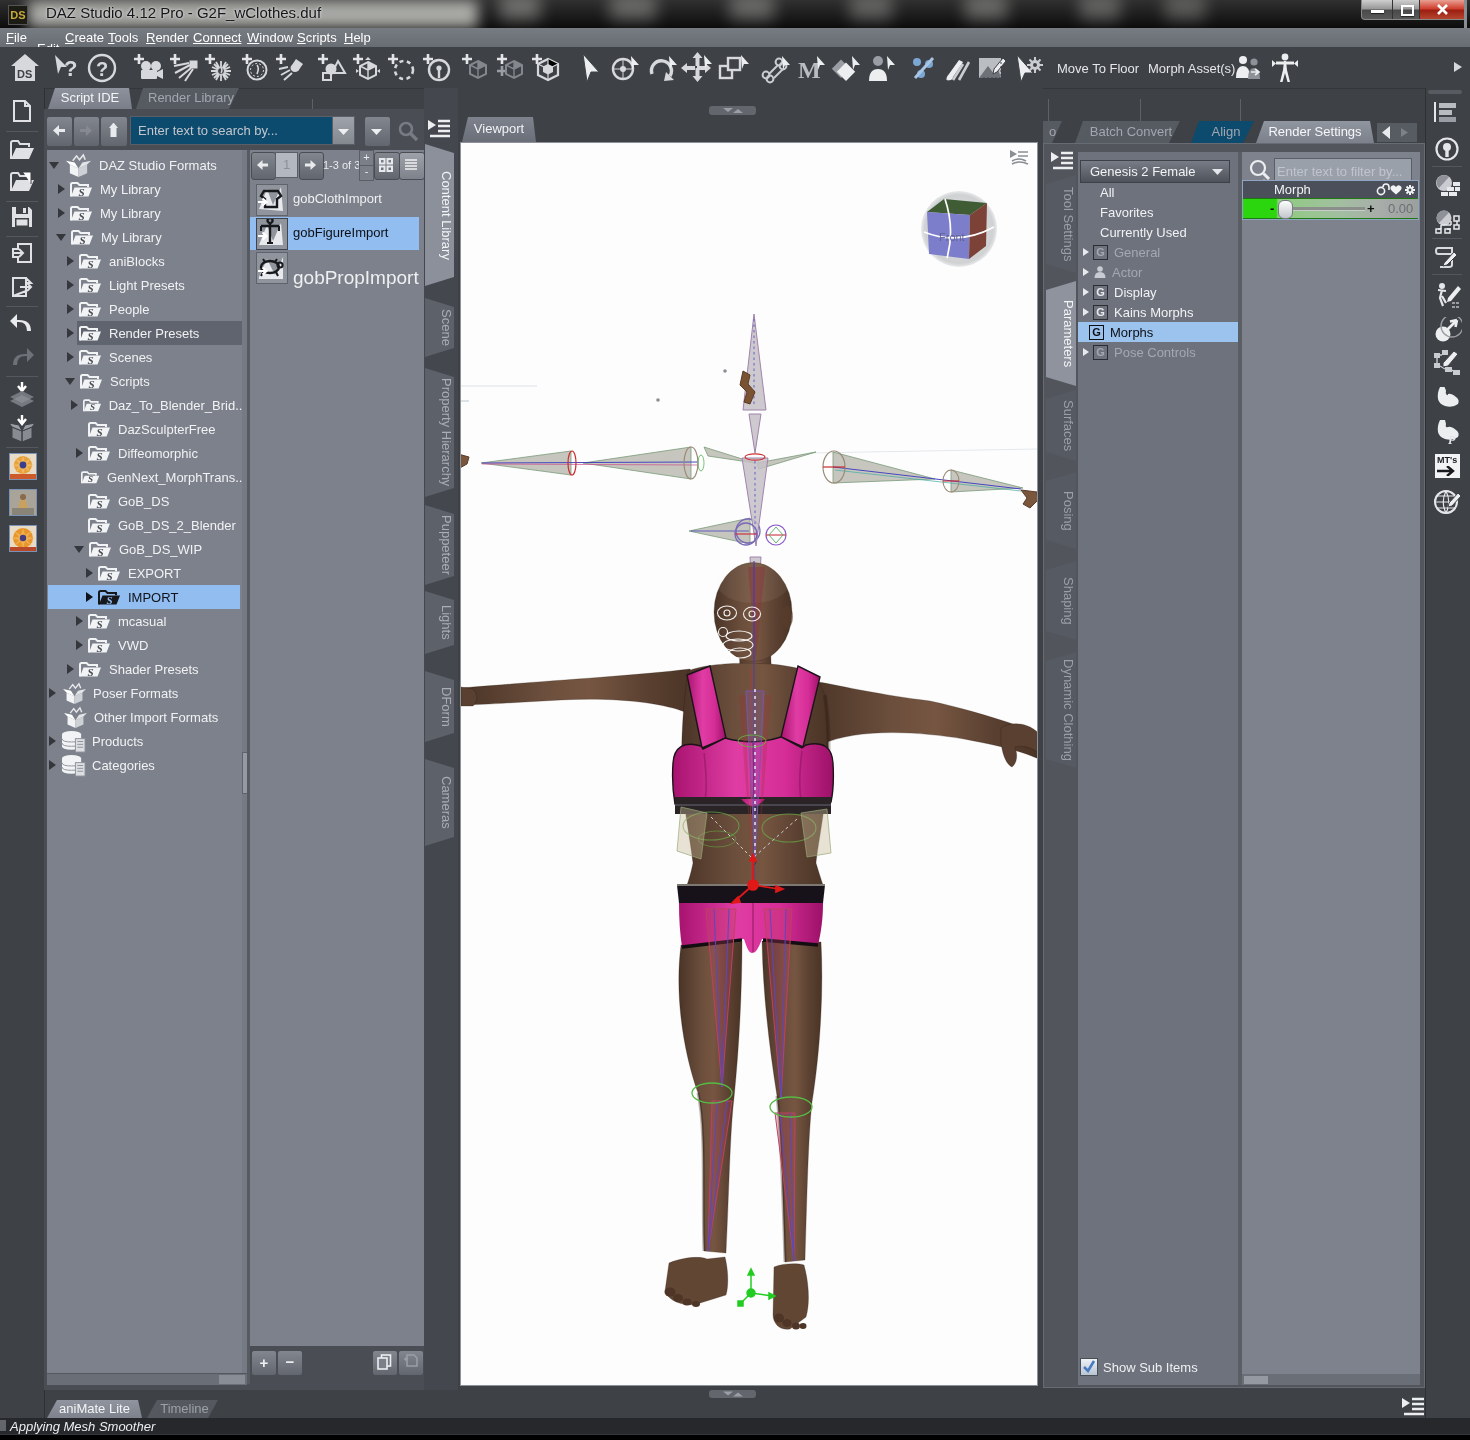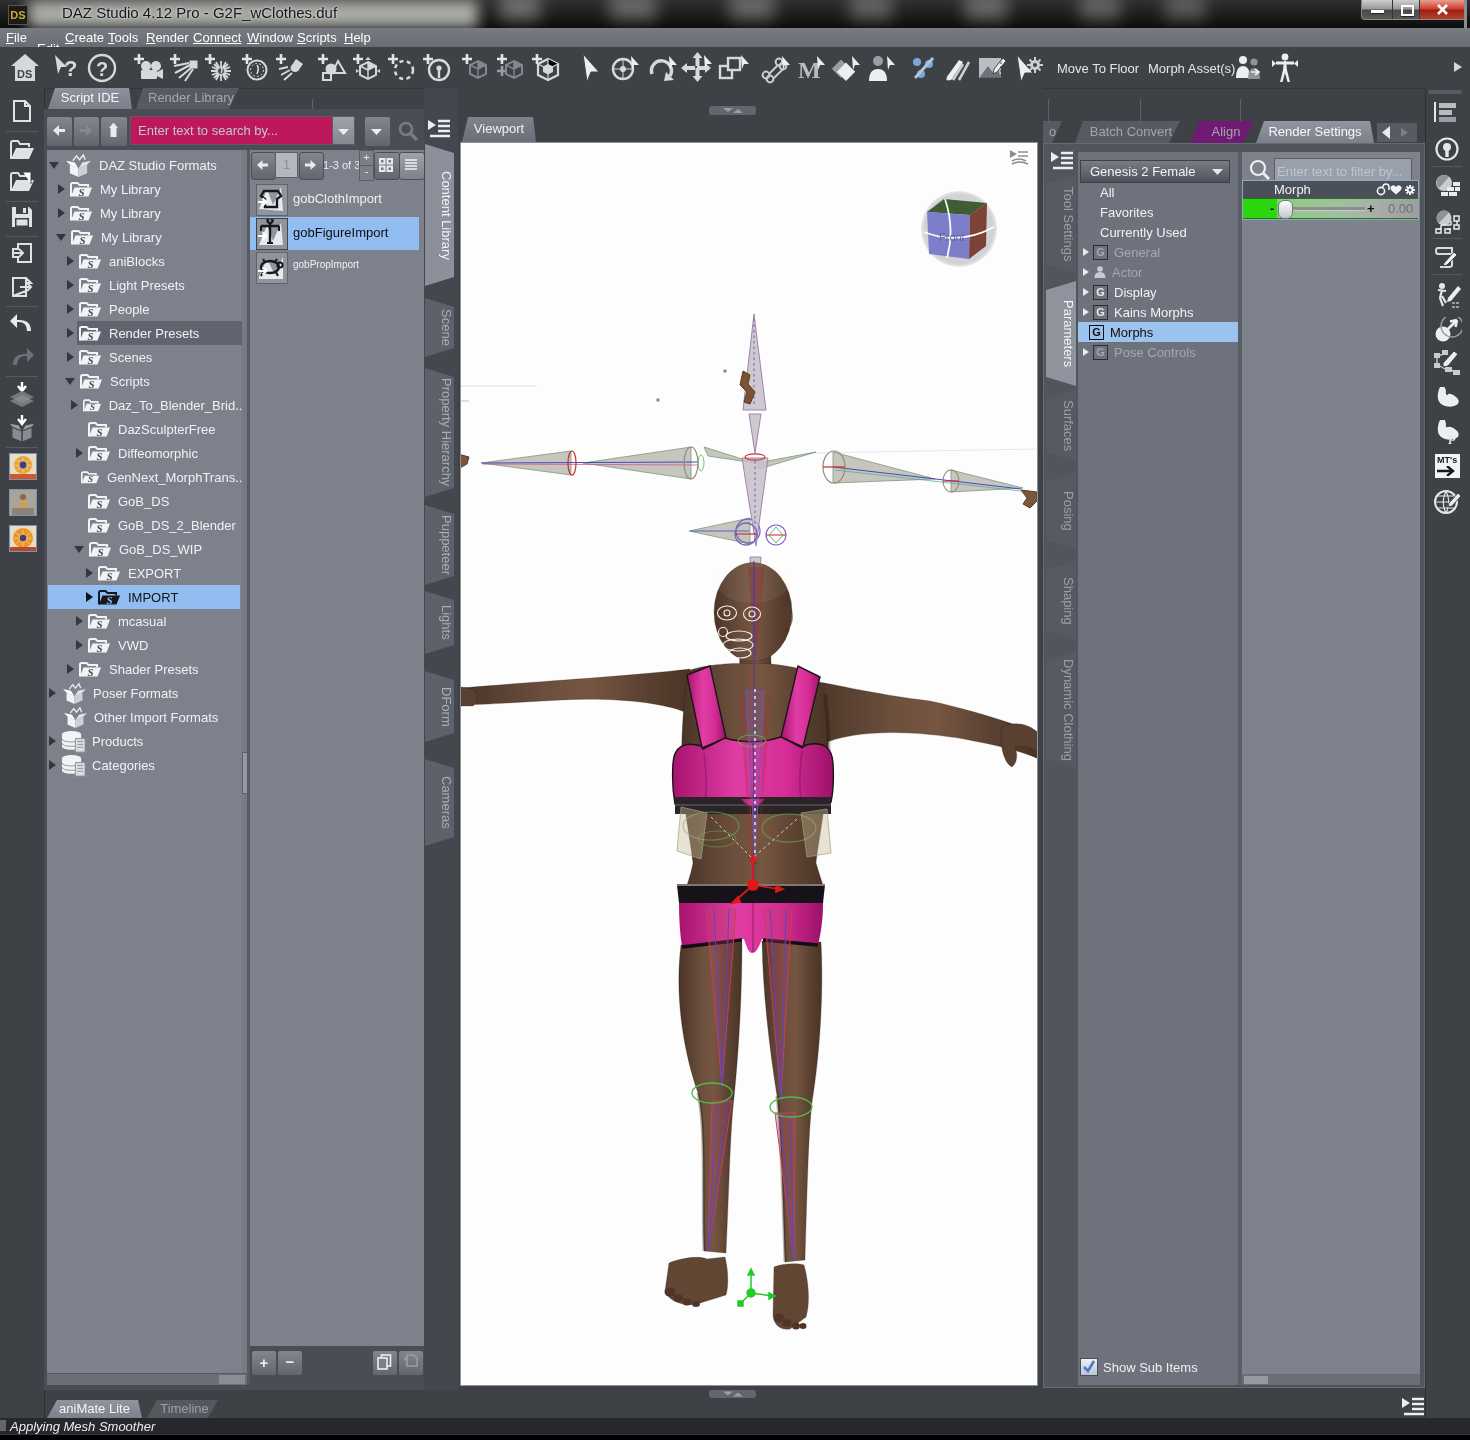--- a/index.html
+++ b/index.html
@@ -23,21 +23,21 @@
 <div class="a" style="left:0;top:0;width:1470px;height:28px;background:linear-gradient(#303030,#0c0c0c);overflow:hidden;">
   <div class="a" style="left:28px;top:0;width:450px;height:28px;background:#b9bbb6;filter:blur(7px);opacity:.9;"></div>
   <div class="a" style="left:500px;top:-6px;width:40px;height:26px;background:#a8aaa5;filter:blur(8px);opacity:.55;"></div>
   <div class="a" style="left:610px;top:-6px;width:46px;height:26px;background:#a8aaa5;filter:blur(8px);opacity:.5;"></div>
   <div class="a" style="left:730px;top:-6px;width:44px;height:26px;background:#a8aaa5;filter:blur(8px);opacity:.5;"></div>
   <div class="a" style="left:850px;top:-6px;width:42px;height:26px;background:#a8aaa5;filter:blur(8px);opacity:.45;"></div>
   <div class="a" style="left:965px;top:-6px;width:42px;height:26px;background:#a8aaa5;filter:blur(8px);opacity:.5;"></div>
   <div class="a" style="left:1080px;top:-6px;width:40px;height:26px;background:#a8aaa5;filter:blur(8px);opacity:.45;"></div>
   <div class="a" style="left:1165px;top:-6px;width:40px;height:26px;background:#a8aaa5;filter:blur(8px);opacity:.4;"></div>
   <div class="a" style="left:8px;top:5px;width:18px;height:18px;background:#1c1c14;border:1px solid #555;color:#c8a93c;font-size:11px;font-weight:bold;text-align:center;line-height:18px;">DS</div>
-  <div class="a" style="left:46px;top:4px;font-size:15px;color:#15161a;text-shadow:0 0 3px rgba(255,255,255,.9);margin-left:16px;">DAZ Studio 4.12 Pro - G2F_wClothes.duf</div>
+  <div class="a" style="left:46px;top:4px;font-size:15px;color:#15161a;text-shadow:0 0 3px rgba(255,255,255,.9);">DAZ Studio 4.12 Pro - G2F_wClothes.duf</div>
 
   <div class="a" style="left:1361px;top:0;width:104px;height:19px;border:1px solid #888;border-top:none;border-radius:0 0 4px 4px;overflow:hidden;background:linear-gradient(#cfcfcf 0%,#9a9a9a 45%,#4a4a4a 55%,#5a5a5a 100%);">
     <div class="a" style="left:9px;top:10px;width:13px;height:3px;background:#fff;box-shadow:0 1px 1px rgba(0,0,0,.6);"></div>
     <div class="a" style="left:30px;top:0;width:1px;height:19px;background:#333;"></div>
     <div class="a" style="left:39px;top:5px;width:9px;height:7px;border:2px solid #fff;box-shadow:0 1px 1px rgba(0,0,0,.5);"></div>
     <div class="a" style="left:57px;top:0;width:1px;height:19px;background:#333;"></div>
     <div class="a" style="left:58px;top:0;width:46px;height:19px;background:linear-gradient(#e8a092 0%,#cf4030 45%,#9c1f12 55%,#b5452f 100%);"></div>
     <svg class="a" style="left:74px;top:4px;" width="13" height="11" viewBox="0 0 13 11">
         <path d="M2 1 L11 10 M11 1 L2 10" stroke="#fff" stroke-width="2.6"></path>
       </svg>
@@ -394,21 +394,21 @@
       <path d="M13 5 H7 V1 L1 6.5 L7 12 V8 H13 Z" fill="#e8eaed"></path>
     </svg>
 <div class="btn3" style="left:29px;top:28px;width:25px;height:29px;"></div>
 <svg class="a" style="left:35px;top:36px;" width="14" height="13" viewBox="0 0 14 13">
       <path d="M1 5 H7 V1 L13 6.5 L7 12 V8 H1 Z" fill="#86898f"></path>
     </svg>
 <div class="btn3" style="left:56px;top:28px;width:26px;height:29px;"></div>
 <svg class="a" style="left:63px;top:35px;" width="13" height="15" viewBox="0 0 13 15">
       <path d="M2 15 V6 H0.5 L5 0.5 L9.5 6 H8 V15 Z" fill="#e8eaed" transform="translate(1.5,-1)"></path>
     </svg>
-<div class="a" style="left:86px;top:28px;width:202px;height:29px;background:#be185d;border:1px solid #5a5e66;border-right:none;color:#c3c7cd;font-size:13px;line-height:28px;padding-left:7px;box-sizing:border-box;">Enter text to search by...</div>
+<div class="a" style="left:86px;top:28px;width:202px;height:29px;background:#0c4a6e;border:1px solid #5a5e66;border-right:none;color:#c3c7cd;font-size:13px;line-height:28px;padding-left:7px;box-sizing:border-box;">Enter text to search by...</div>
 <div class="a" style="left:288px;top:28px;width:23px;height:29px;background:linear-gradient(#9ea2aa,#84888f);border:1px solid #5a5e66;box-sizing:border-box;"></div>
 <svg class="a" style="left:293px;top:40px;" width="13" height="8" viewBox="0 0 13 8">
       <path d="M1 1 L6.5 7 L12 1 Z" fill="#eceef0"></path>
     </svg>
 <div class="btn3" style="left:320px;top:28px;width:25px;height:29px;"></div>
 <svg class="a" style="left:326px;top:40px;" width="13" height="8" viewBox="0 0 13 8">
       <path d="M1 1 L6.5 7 L12 1 Z" fill="#eceef0"></path>
     </svg>
 <svg class="a" style="left:352px;top:31px;" width="24" height="24" viewBox="0 0 24 24">
       <circle cx="10" cy="10" r="6" fill="none" stroke="#777b83" stroke-width="2.6"></circle>
@@ -551,21 +551,21 @@
  <span class="a" style="left:43px;top:75px;font-size:13px;color:#0c0f14;">gobFigureImport</span>
  <div class="a" style="left:6px;top:102px;width:30px;height:30px;background:#90949c;border:1px solid #5f636b;">
   <svg width="28" height="28" viewBox="0 0 28 28">
           <path d="M2 24 L10 6 L18 22 L26 4 L26 26 L2 26 Z" fill="#e8e9ec"></path>
           <ellipse cx="13" cy="14" rx="9" ry="6" fill="none" stroke="#17191d" stroke-width="2.4"></ellipse>
           <circle cx="23" cy="12" r="2.6" fill="none" stroke="#17191d" stroke-width="2"></circle>
           <path d="M6 19 l-2 4 M19 19 l2 4 M8 9 l-2 -3 M18 9 l2 -3" stroke="#17191d" stroke-width="2"></path>
           <path d="M1 18 h8 m-3.5 -3.5 l4 3.5 l-4 3.5" stroke="#fff" stroke-width="2.2" fill="none"></path>
         </svg>
  </div>
- <span class="a" style="left:43px;top:109px;font-size:10px;color:#eff0f2;">gobPropImport</span>
+ <span class="a" style="left:43px;top:117px;font-size:19px;color:#eff0f2;">gobPropImport</span>
 </div>
 
 <div class="a" style="left:206px;top:1258px;width:175px;height:38px;background:#4a4d54;">
  <div class="btn3" style="left:1px;top:4px;width:24px;height:24px;color:#f0f1f3;font-size:15px;font-weight:bold;text-align:center;line-height:23px;">+</div>
  <div class="btn3" style="left:27px;top:4px;width:24px;height:24px;color:#f0f1f3;font-size:15px;font-weight:bold;text-align:center;line-height:21px;">−</div>
  <div class="btn3" style="left:122px;top:4px;width:24px;height:24px;"></div>
  <svg class="a" style="left:127px;top:8px;" width="15" height="16" viewBox="0 0 15 16" fill="none" stroke="#eceef0" stroke-width="1.6">
         <rect x="4.5" y="1" width="9" height="11"></rect>
         <rect x="1" y="4" width="9" height="11" fill="#7b7f88"></rect>
       </svg>
@@ -806,21 +806,21 @@
       <path d="M2 2 L9 6 L2 10 Z" fill="#8a8e95"></path>
       <path d="M4 13 q7 -4 14 0 M4 16 q7 -4 16 0 M10 4 h10 M10 8 h10" stroke="#8a8e95" stroke-width="1.6" fill="none"></path>
     </svg>
 </div>
 
 <div class="a" id="rightpanel" style="left:1043px;top:88px;width:382px;height:1302px;">
 
  <div class="a" style="left:0;top:33px;width:382px;height:22px;">
   <div class="a" style="left:0;top:0;width:26px;height:22px;background:#565a61;color:#a2a6ae;font-size:13px;line-height:21px;padding-left:6px;clip-path:polygon(0 0,calc(100% - 7px) 0,calc(100% - 17px) 100%,0 100%);box-sizing:border-box;">o</div>
   <div class="a" style="left:32px;top:0;width:112px;height:22px;background:#565a61;color:#a2a6ae;font-size:13px;text-align:center;line-height:21px;clip-path:polygon(8px 0,calc(100% - 7px) 0,calc(100% - 18px) 100%,0 100%);">Batch Convert</div>
-  <div class="a" style="left:148px;top:0;width:70px;height:22px;background:#701a75;color:#a2a6ae;font-size:13px;text-align:center;line-height:21px;clip-path:polygon(8px 0,calc(100% - 7px) 0,calc(100% - 18px) 100%,0 100%);">Align</div>
+  <div class="a" style="left:148px;top:0;width:70px;height:22px;background:#0c4a6e;color:#a2a6ae;font-size:13px;text-align:center;line-height:21px;clip-path:polygon(8px 0,calc(100% - 7px) 0,calc(100% - 18px) 100%,0 100%);">Align</div>
   <div class="a" style="left:213px;top:0;width:118px;height:22px;background:linear-gradient(#9096a0,#7b808a);color:#f6f7f9;font-size:13px;text-align:center;line-height:21px;clip-path:polygon(8px 0,calc(100% - 4px) 0,100% 100%,0 100%);">Render Settings</div>
   <div class="a" style="left:334px;top:2px;width:40px;height:19px;background:#575b62;">
    <svg width="40" height="19" viewBox="0 0 40 19">
           <path d="M13 3 L5 9.5 L13 16 Z" fill="#e8eaed"></path>
           <path d="M24 5 L31 9.5 L24 14 Z" fill="#7c8087"></path>
         </svg>
   </div>
  </div>
 
  <div class="a" style="left:0;top:55px;width:382px;height:1245px;background:#52555c;border:1px solid #676b73;box-sizing:border-box;"></div>

